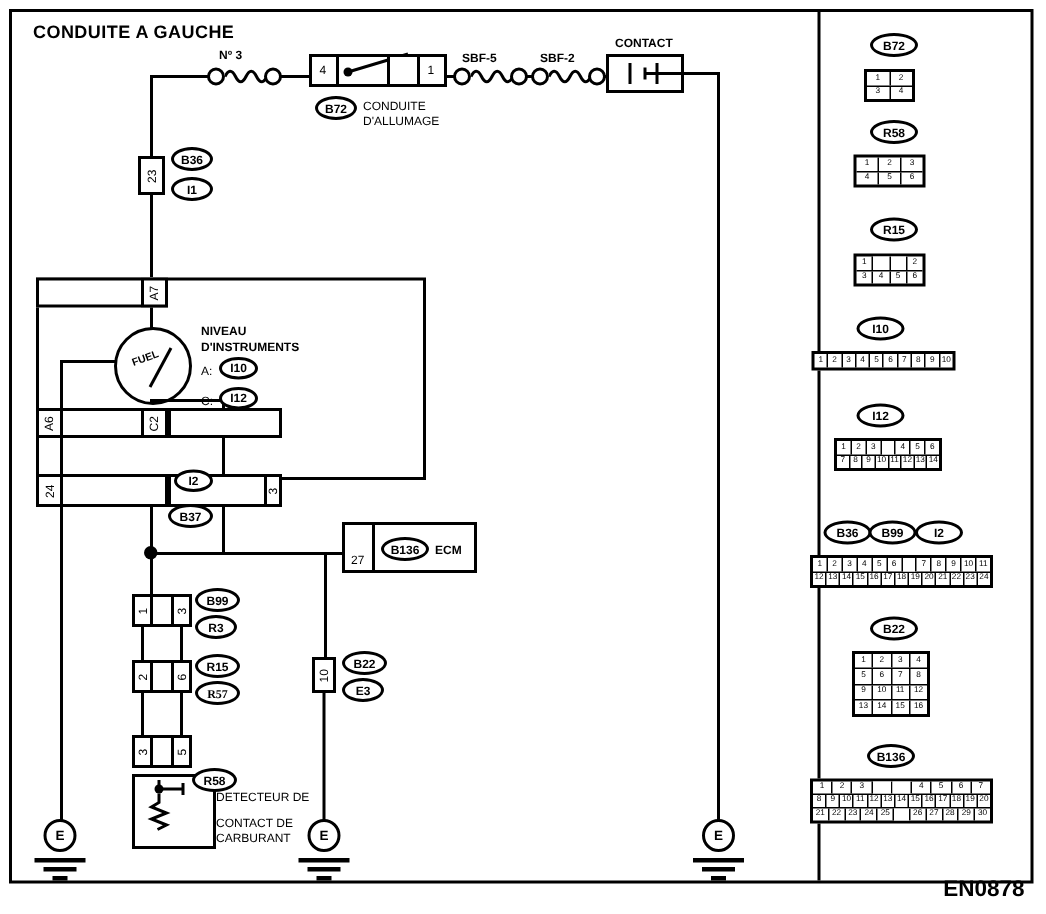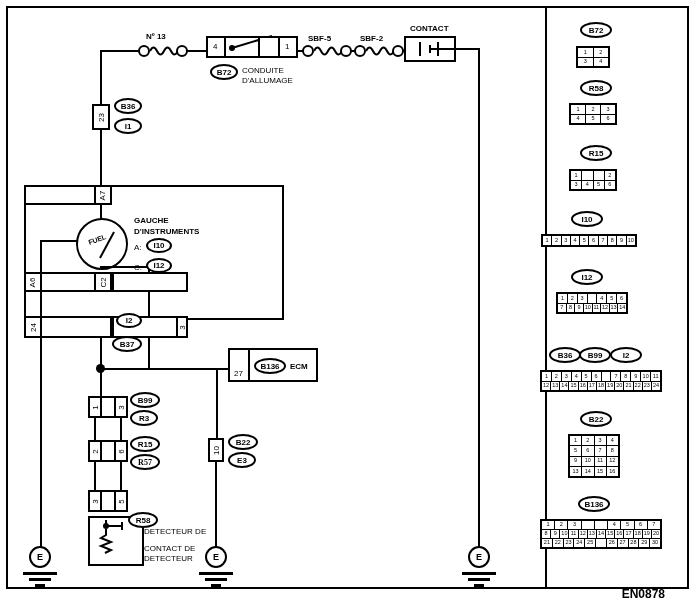--- a/index.html
+++ b/index.html
@@ -1,21 +1,21 @@
 <!DOCTYPE html>
 <html><head>
 <meta charset="utf-8">
 <style>
   html,body{margin:0;padding:0;background:#ffffff;}
   body{font-family:"Liberation Sans", sans-serif;}
   #page{position:relative;width:697px;height:609px;background:#fff;overflow:hidden;}
   .frame{position:absolute;left:6px;top:6px;width:683px;height:583px;border:2px solid #000;box-sizing:border-box;}
   .title{position:absolute;left:22px;top:14px;font-size:12px;font-weight:bold;letter-spacing:.3px;}
   .divider{position:absolute;left:545px;top:8px;width:2px;height:579px;background:#000;}
-  .code{position:absolute;right:32px;bottom:8px;font-size:12px;font-weight:bold;}
+  .code{position:absolute;right:14px;bottom:8px;font-size:15px;font-weight:bold;}
 
   
   .wire{position:absolute;background:#000;}
   .h{height:2px;}
   .v{width:2px;}
   .box{position:absolute;border:2px solid #000;box-sizing:border-box;background:#fff;}
   .lbl{position:absolute;font-size:8px;white-space:nowrap;}
   .lbl.b{font-weight:bold;}
   .oval{position:absolute;border:2px solid #000;border-radius:50%;background:#fff;display:flex;align-items:center;justify-content:center;font-size:8px;font-weight:bold;box-sizing:border-box;}
   .circ{position:absolute;border:2px solid #000;border-radius:50%;background:#fff;display:flex;align-items:center;justify-content:center;font-size:8px;font-weight:bold;box-sizing:border-box;}
@@ -37,24 +37,25 @@
   .dot{position:absolute;background:#000;border-radius:50%;}
   .gauge{position:absolute;border:2px solid #000;border-radius:50%;background:#fff;}
   .gaugetxt{position:absolute;font-size:7px;font-weight:bold;}
 </style>
 </head>
 <body>
 
 <div id="page">
 
   <div class="frame"></div>
+  <div class="title">CONDUITE A GAUCHE</div>
   <div class="divider"></div>
   <div class="code">EN0878</div>
 
-  <div class="lbl b" style="left:146px;top:32px;">Nº 13</div>
+  <div class="lbl b" style="left:146px;top:32px;">Nº 3</div>
   <div class="circ" style="left:138px;top:45px;width:12px;height:12px;"></div>
   <div class="circ" style="left:176px;top:45px;width:12px;height:12px;"></div>
   <svg style="position:absolute;left:150px;top:43px;" width="28" height="16">
     <path d="M0 8 q3.5 -7 7 0 q3.5 7 7 0 q3.5 -7 7 0 q3.5 7 7 0" stroke="#000" stroke-width="2" fill="none"></path>
   </svg>
 
   <div class="box" style="left:206px;top:36px;width:92px;height:22px;"></div>
   <div class="box" style="left:206px;top:36px;width:20px;height:22px;">
   </div>
   <div class="lbl" style="left:213px;top:42px;">4</div>
@@ -125,21 +126,21 @@
   <div class="gaugetxt" style="left:88px;top:236px;transform:rotate(-20deg);">FUEL</div>
   <svg style="position:absolute;left:76px;top:218px;" width="48" height="48">
     <line x1="24" y1="40" x2="38" y2="14" stroke="#000" stroke-width="2"></line>
   </svg>
   <div class="wire h" style="left:40px;top:240px;width:38px;"></div>
   <div class="wire v" style="left:40px;top:240px;height:32px;"></div>
   <div class="wire v" style="left:100px;top:205px;height:14px;"></div>
   <div class="wire v" style="left:148px;top:266px;height:6px;"></div>
   <div class="wire h" style="left:100px;top:266px;width:48px;"></div>
 
-  <div class="lbl b" style="left:134px;top:216px;">GAUCHE</div>
+  <div class="lbl b" style="left:134px;top:216px;">NIVEAU</div>
   <div class="lbl b" style="left:134px;top:227px;">D'INSTRUMENTS</div>
   <div class="lbl" style="left:134px;top:243px;">A:</div>
   <div class="oval" style="left:146px;top:238px;width:26px;height:15px;">I10</div>
   <div class="lbl" style="left:134px;top:263px;">C:</div>
   <div class="oval" style="left:146px;top:258px;width:26px;height:15px;">I12</div>
 
   <div class="box" style="left:24px;top:316px;width:88px;height:22px;"></div>
   <div class="vnum" style="left:24px;top:316px;width:18px;height:22px;">
       <span>24</span>
     </div>
@@ -201,21 +202,21 @@
   <svg style="position:absolute;left:88px;top:516px;" width="56" height="50">
     <circle cx="18" cy="10" r="3" fill="#000"></circle>
     <line x1="18" y1="10" x2="34" y2="10" stroke="#000" stroke-width="2"></line>
     <line x1="34" y1="6" x2="34" y2="14" stroke="#000" stroke-width="2"></line>
     <path d="M18 13 l0 6 l-5 3 l10 4 l-10 4 l10 4 l-6 3" stroke="#000" stroke-width="2" fill="none"></path>
     <line x1="18" y1="10" x2="18" y2="4" stroke="#000" stroke-width="2"></line>
   </svg>
   <div class="oval" style="left:128px;top:512px;width:30px;height:16px;">R58</div>
   <div class="lbl" style="left:144px;top:527px;">DETECTEUR DE</div>
   <div class="lbl" style="left:144px;top:544px;">CONTACT DE</div>
-  <div class="lbl" style="left:144px;top:554px;">DETECTEUR</div>
+  <div class="lbl" style="left:144px;top:554px;">CARBURANT</div>
 
   <div class="wire v" style="left:216px;top:368px;height:70px;"></div>
   <div class="vnum" style="left:208px;top:438px;width:16px;height:24px;">
       <span>10</span>
     </div>
   <div class="oval" style="left:228px;top:434px;width:30px;height:16px;">B22</div>
   <div class="oval" style="left:228px;top:452px;width:28px;height:16px;">E3</div>
   <div class="wire v" style="left:215px;top:462px;height:86px;"></div>
 
   <div class="gnd" style="left:23px;top:546px;">

